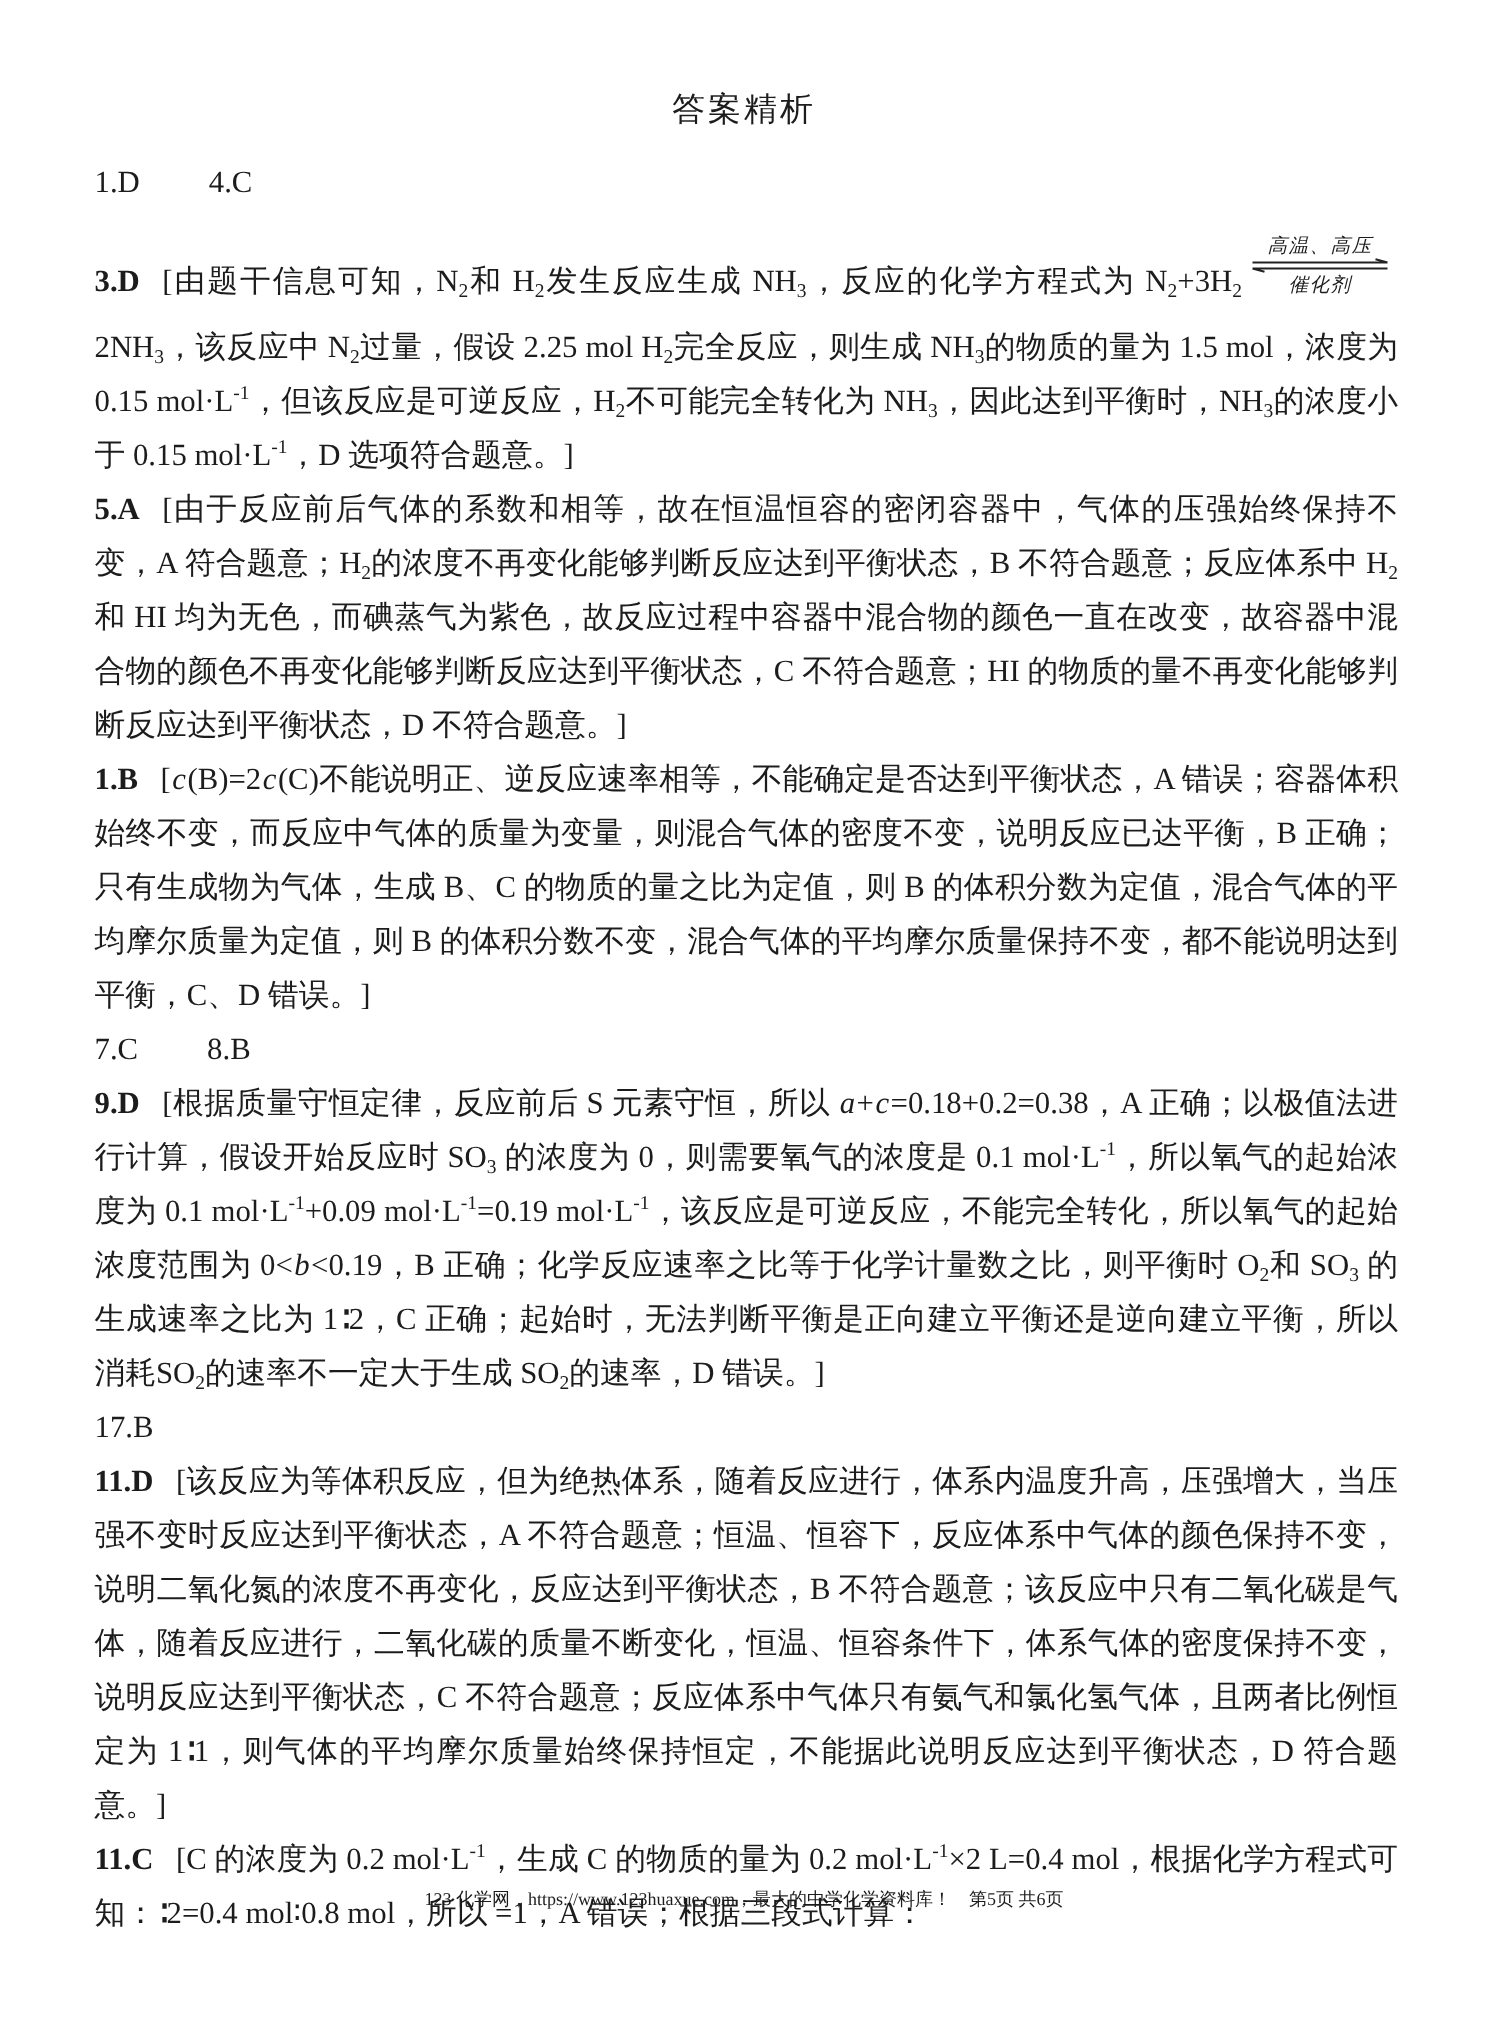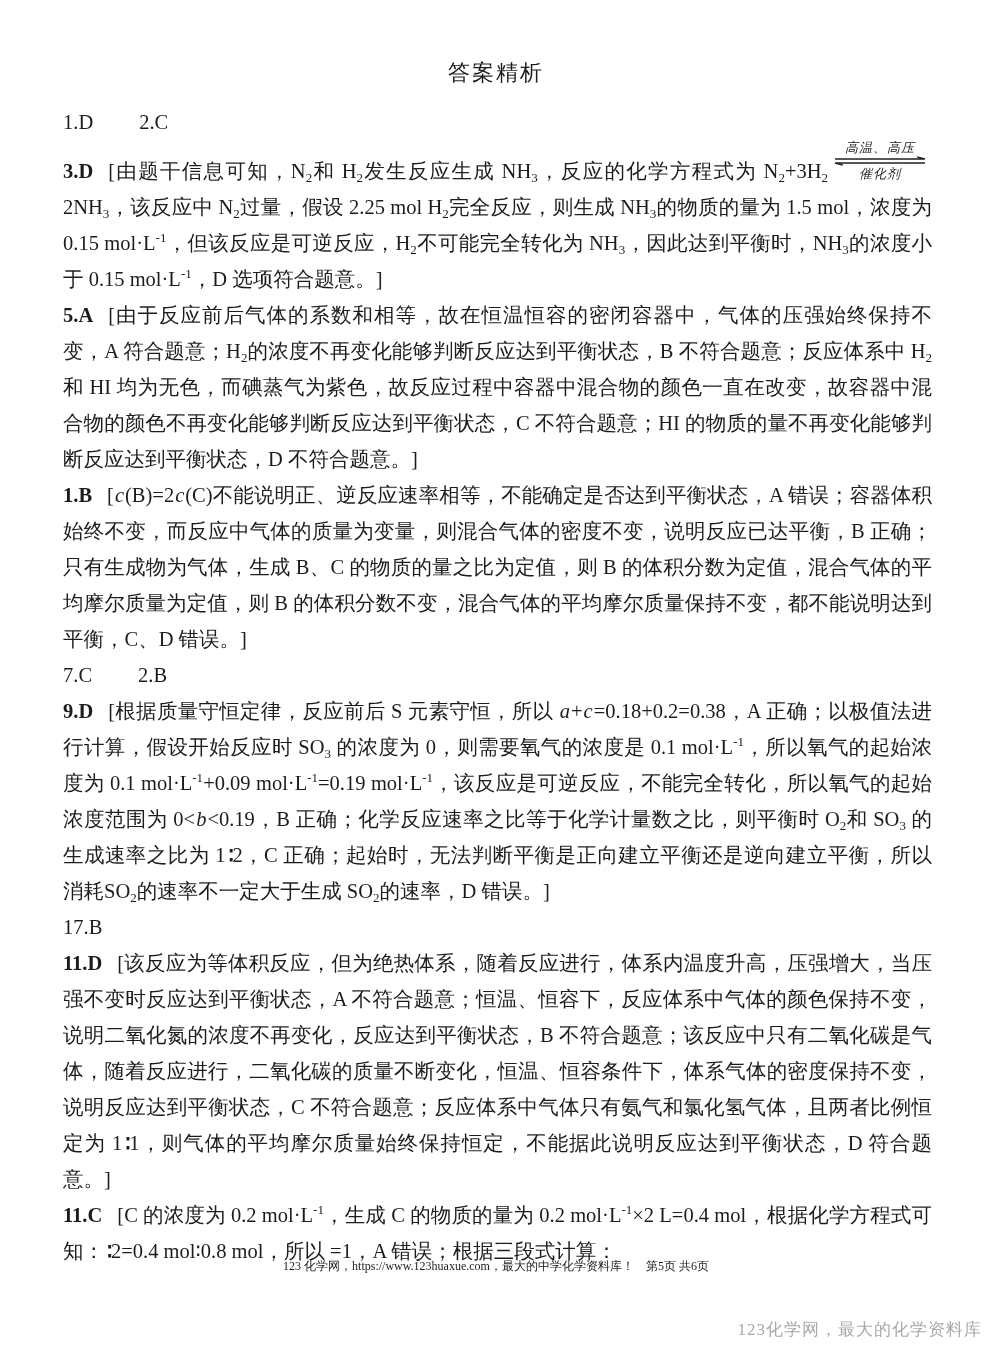--- a/index.html
+++ b/index.html
@@ -28,21 +28,21 @@
   }
   .ans{white-space:nowrap;}
   .ans.gap{margin-right:46px;}
   .ans.lead{margin-right:15px;font-weight:bold;}
   sub{font-size:13px;line-height:0;vertical-align:-4px;}
   sup{font-size:13px;line-height:0;vertical-align:8px;}
   i{font-style:italic;padding:0 1px;}
   .eq{
     display:inline-block;
     text-align:center;
-    margin:0 6px;
+    margin:16px 6px;
     line-height:normal;
   }
   .eq .cond{
     display:block;
     font-size:13px;
     line-height:16px;
     font-style:italic;
     letter-spacing:1px;
     white-space:nowrap;
     padding:0 4px;
@@ -63,30 +63,29 @@
     color:#a9a9a9;
     letter-spacing:1px;
   }
 </style>
 </head>
 <body>
 
 <div class="page">
   <h1 class="title">答案精析</h1>
   <div class="content">
-      <p class="item"><span class="ans gap">1.D</span><span class="ans">2.C</span></p>
+      <p class="item"><span class="ans gap">1.D</span><span class="ans">4.C</span></p>
       <p class="item"><span class="ans lead">3.D</span><span>[由题干信息可知，N<sub>2</sub>和 H<sub>2</sub>发生反应生成 NH<sub>3</sub>，反应的化学方程式为 N<sub>2</sub>+3H<sub>2</sub><span class="eq"><span class="cond">高温、高压</span><span class="harp">
               <svg width="92" height="10" viewBox="0 0 92 10">
                 <path d="M1 3 H91 M91 3 L83 0.8" fill="none" stroke="#222" stroke-width="1.3"></path>
                 <path d="M1 7 H91 M1 7 L9 9.2" fill="none" stroke="#222" stroke-width="1.3"></path>
               </svg>
             </span><span class="cond">催化剂</span></span>2NH<sub>3</sub>，该反应中 N<sub>2</sub>过量，假设 2.25 mol H<sub>2</sub>完全反应，则生成 NH<sub>3</sub>的物质的量为 1.5 mol，浓度为 0.15 mol·L<sup>-1</sup>，但该反应是可逆反应，H<sub>2</sub>不可能完全转化为 NH<sub>3</sub>，因此达到平衡时，NH<sub>3</sub>的浓度小于 0.15 mol·L<sup>-1</sup>，D 选项符合题意。]</span></p>
       <p class="item"><span class="ans lead">5.A</span><span>[由于反应前后气体的系数和相等，故在恒温恒容的密闭容器中，气体的压强始终保持不变，A 符合题意；H<sub>2</sub>的浓度不再变化能够判断反应达到平衡状态，B 不符合题意；反应体系中 H<sub>2</sub>和 HI 均为无色，而碘蒸气为紫色，故反应过程中容器中混合物的颜色一直在改变，故容器中混合物的颜色不再变化能够判断反应达到平衡状态，C 不符合题意；HI 的物质的量不再变化能够判断反应达到平衡状态，D 不符合题意。]</span></p>
       <p class="item"><span class="ans lead">1.B</span><span>[<i>c</i>(B)=2<i>c</i>(C)不能说明正、逆反应速率相等，不能确定是否达到平衡状态，A 错误；容器体积始终不变，而反应中气体的质量为变量，则混合气体的密度不变，说明反应已达平衡，B 正确；只有生成物为气体，生成 B、C 的物质的量之比为定值，则 B 的体积分数为定值，混合气体的平均摩尔质量为定值，则 B 的体积分数不变，混合气体的平均摩尔质量保持不变，都不能说明达到平衡，C、D 错误。]</span></p>
-      <p class="item"><span class="ans gap">7.C</span><span class="ans">2.B</span></p>
+      <p class="item"><span class="ans gap">7.C</span><span class="ans">8.B</span></p>
       <p class="item"><span class="ans lead">9.D</span><span>[根据质量守恒定律，反应前后 S 元素守恒，所以 <i>a</i>+<i>c</i>=0.18+0.2=0.38，A 正确；以极值法进行计算，假设开始反应时 SO<sub>3</sub> 的浓度为 0，则需要氧气的浓度是 0.1 mol·L<sup>-1</sup>，所以氧气的起始浓度为 0.1 mol·L<sup>-1</sup>+0.09 mol·L<sup>-1</sup>=0.19 mol·L<sup>-1</sup>，该反应是可逆反应，不能完全转化，所以氧气的起始浓度范围为 0&lt;<i>b</i>&lt;0.19，B 正确；化学反应速率之比等于化学计量数之比，则平衡时 O<sub>2</sub>和 SO<sub>3</sub> 的生成速率之比为 1∶2，C 正确；起始时，无法判断平衡是正向建立平衡还是逆向建立平衡，所以消耗SO<sub>2</sub>的速率不一定大于生成 SO<sub>2</sub>的速率，D 错误。]</span></p>
       <p class="item"><span class="ans">17.B</span></p>
       <p class="item"><span class="ans lead">11.D</span><span>[该反应为等体积反应，但为绝热体系，随着反应进行，体系内温度升高，压强增大，当压强不变时反应达到平衡状态，A 不符合题意；恒温、恒容下，反应体系中气体的颜色保持不变，说明二氧化氮的浓度不再变化，反应达到平衡状态，B 不符合题意；该反应中只有二氧化碳是气体，随着反应进行，二氧化碳的质量不断变化，恒温、恒容条件下，体系气体的密度保持不变，说明反应达到平衡状态，C 不符合题意；反应体系中气体只有氨气和氯化氢气体，且两者比例恒定为 1∶1，则气体的平均摩尔质量始终保持恒定，不能据此说明反应达到平衡状态，D 符合题意。]</span></p>
       <p class="item"><span class="ans lead">11.C</span><span>[C 的浓度为 0.2 mol·L<sup>-1</sup>，生成 C 的物质的量为 0.2 mol·L<sup>-1</sup>×2 L=0.4 mol，根据化学方程式可知：∶2=0.4 mol∶0.8 mol，所以 =1，A 错误；根据三段式计算：</span></p>
     </div>
   <div class="footer">123 化学网，https://www.123huaxue.com，最大的中学化学资料库！　第5页 共6页</div>
-  <div class="watermark">123化学网，最大的化学资料库</div>
 </div>
 
 </body></html>

